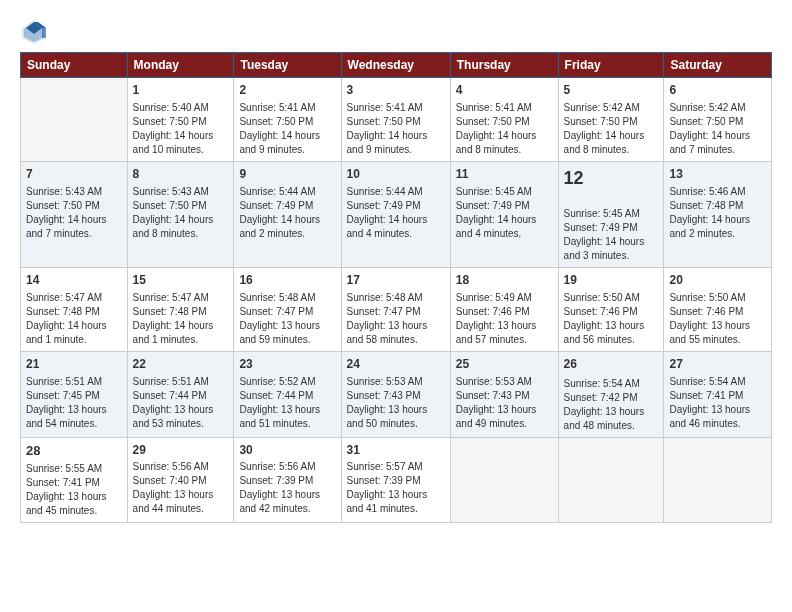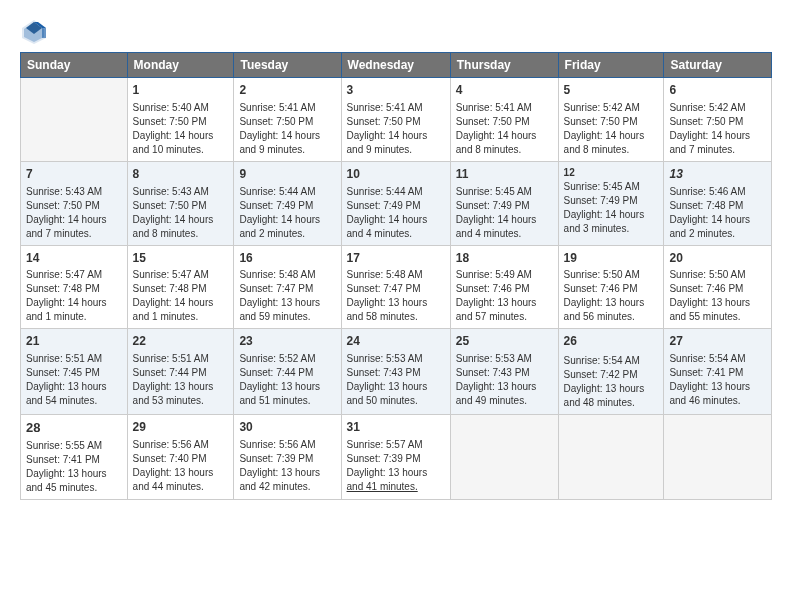--- a/index.html
+++ b/index.html
@@ -56,21 +56,21 @@
     .location-title {
       font-size: 15px;
       color: #333;
     }
     .calendar {
       width: 100%;
       border-collapse: collapse;
       font-size: 10.5px;
     }
     .calendar th {
-      background: #737373;
+      background: #7f1d1d;
       color: #fff;
       text-align: left;
       padding: 5px 6px;
       font-size: 12px;
       font-weight: bold;
       border: 1px solid #2a6099;
     }
     .calendar td {
       border: 1px solid #ccc;
       vertical-align: top;
@@ -203,28 +203,28 @@
             <span class="cell-text" style="display: block;">and 4 minutes.</span>
           </td>
           <td>
             <span class="cell-text" style="font-weight: bold; font-size: 12px; display: block; margin-bottom: 2px;">11</span>
             <span class="cell-text" style="display: block;">Sunrise: 5:45 AM</span>
             <span class="cell-text" style="display: block;">Sunset: 7:49 PM</span>
             <span class="cell-text" style="display: block;">Daylight: 14 hours</span>
             <span class="cell-text" style="display: block;">and 4 minutes.</span>
           </td>
           <td>
-            <span class="cell-text" style="font-weight: bold; font-size: 10px; display: block; margin-bottom: 0;">12</span>
+            <span class="cell-text" style="font-weight: bold; font-size: 18px; display: block; margin-bottom: 16px;">12</span>
             <span class="cell-text" style="display: block;">Sunrise: 5:45 AM</span>
             <span class="cell-text" style="display: block;">Sunset: 7:49 PM</span>
             <span class="cell-text" style="display: block;">Daylight: 14 hours</span>
             <span class="cell-text" style="display: block;">and 3 minutes.</span>
           </td>
           <td>
-            <span class="cell-text" style="font-weight: bold; font-size: 12px; display: block; margin-bottom: 2px; font-style: italic;">13</span>
+            <span class="cell-text" style="font-weight: bold; font-size: 12px; display: block; margin-bottom: 2px;">13</span>
             <span class="cell-text" style="display: block;">Sunrise: 5:46 AM</span>
             <span class="cell-text" style="display: block;">Sunset: 7:48 PM</span>
             <span class="cell-text" style="display: block;">Daylight: 14 hours</span>
             <span class="cell-text" style="display: block;">and 2 minutes.</span>
           </td>
         </tr>
         <tr>
           <td>
             <span class="cell-text" style="font-weight: bold; font-size: 12px; display: block; margin-bottom: 2px;">14</span>
             <span class="cell-text" style="display: block;">Sunrise: 5:47 AM</span>
@@ -346,21 +346,21 @@
             <span class="cell-text" style="display: block;">Sunrise: 5:56 AM</span>
             <span class="cell-text" style="display: block;">Sunset: 7:39 PM</span>
             <span class="cell-text" style="display: block;">Daylight: 13 hours</span>
             <span class="cell-text" style="display: block;">and 42 minutes.</span>
           </td>
           <td>
             <span class="cell-text" style="font-weight: bold; font-size: 12px; display: block; margin-bottom: 2px;">31</span>
             <span class="cell-text" style="display: block;">Sunrise: 5:57 AM</span>
             <span class="cell-text" style="display: block;">Sunset: 7:39 PM</span>
             <span class="cell-text" style="display: block;">Daylight: 13 hours</span>
-            <span class="cell-text" style="display: block; text-decoration: underline;">and 41 minutes.</span>
+            <span class="cell-text" style="display: block;">and 41 minutes.</span>
           </td>
           <td class="empty"></td>
           <td class="empty"></td>
           <td class="empty"></td>
         </tr>
       </tbody>
   </table>
 </div>
 
 </body></html>

